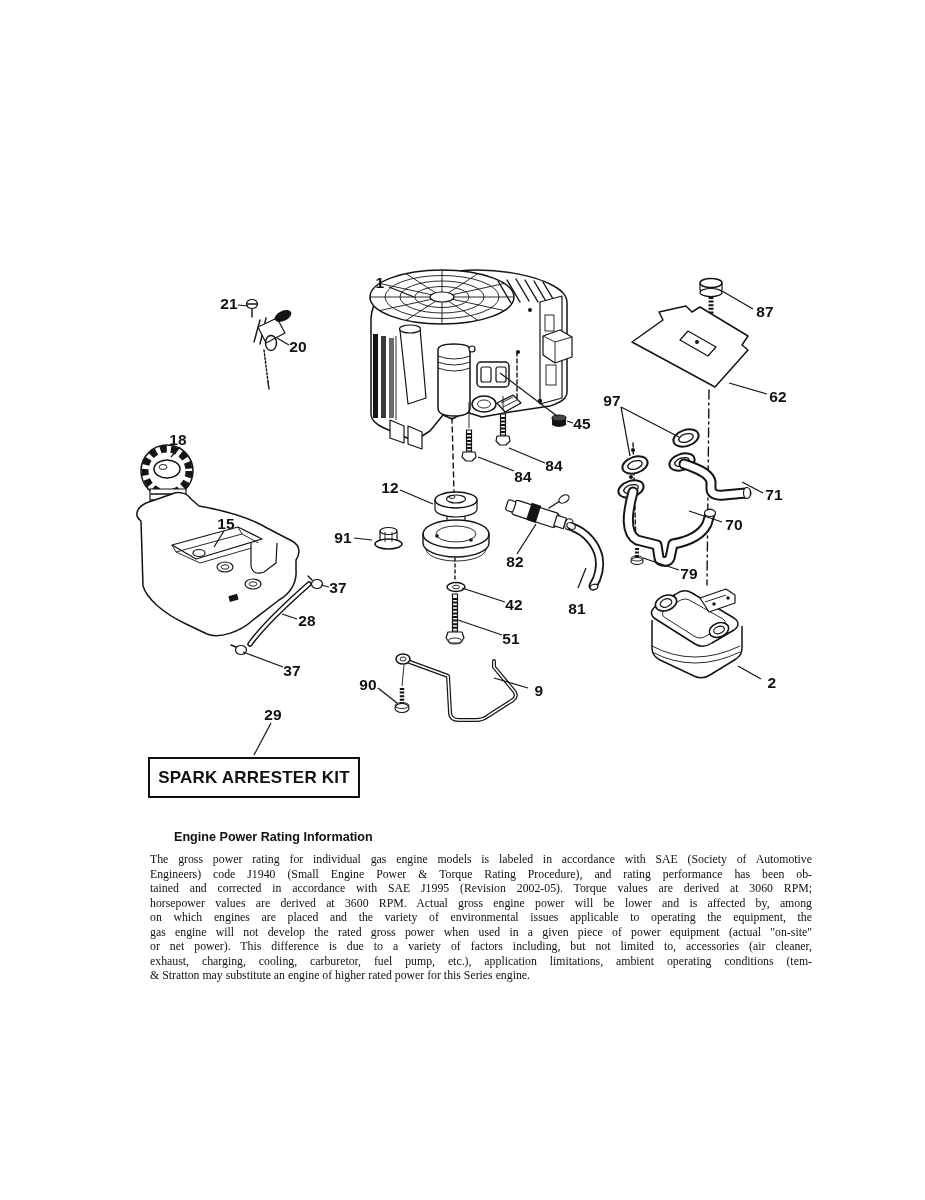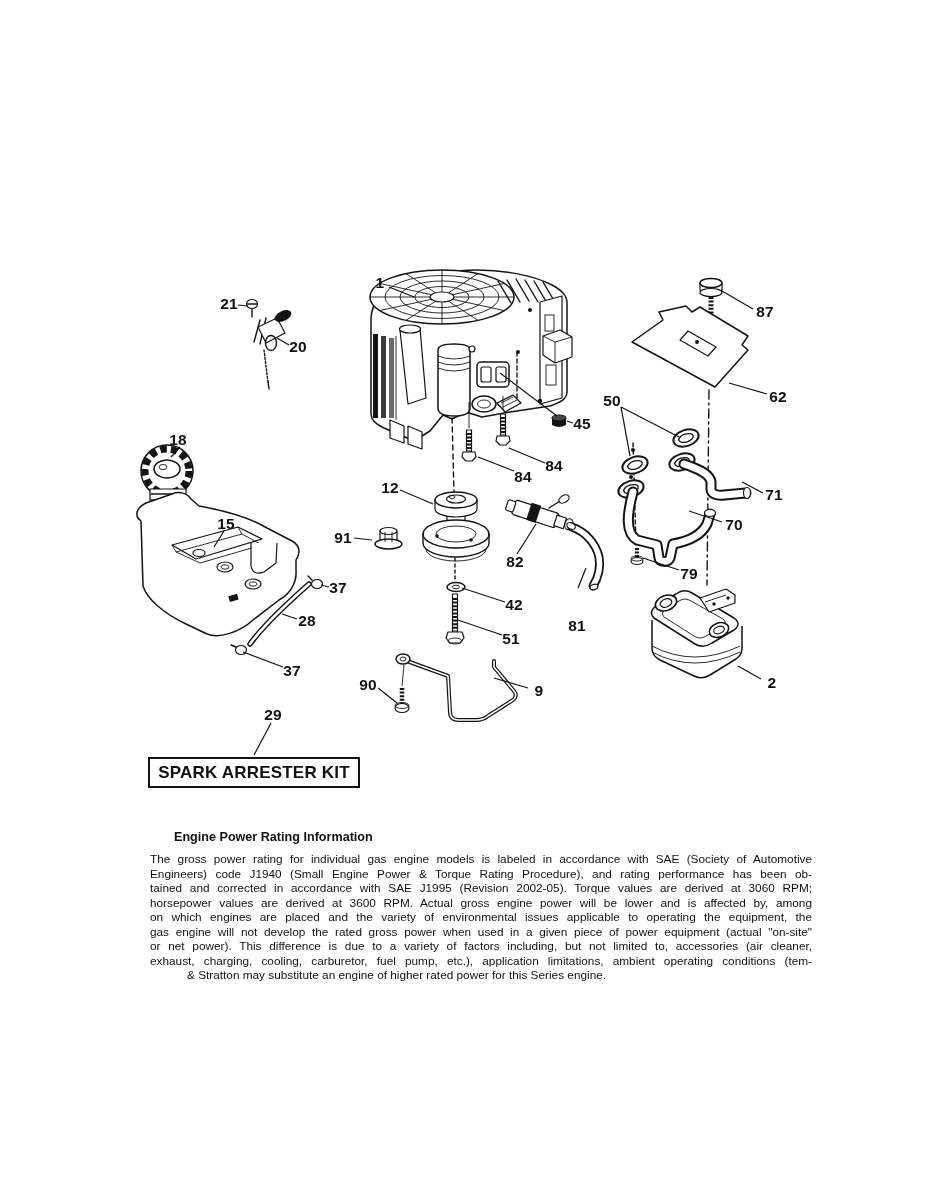--- a/index.html
+++ b/index.html
@@ -10,28 +10,28 @@
   .ln{stroke:#141414;stroke-width:1.4;fill:none;stroke-linecap:round;}
   .fw{fill:#fff;stroke:#141414;stroke-width:1.5;stroke-linejoin:round;}
   .fwn{fill:#fff;stroke:#141414;stroke-width:1.2;stroke-linejoin:round;}
   .thin{stroke:#141414;stroke-width:0.9;fill:none;}
   .leader{stroke:#141414;stroke-width:1.25;fill:none;}
   .dk{fill:#141414;}
   
   .co{position:absolute;transform:translate(-50%,-50%);font-weight:bold;font-size:15.5px;
       letter-spacing:.2px;white-space:nowrap;}
   
-  #sak-box{position:absolute;left:148px;top:757px;width:212px;height:31px;border:2.5px solid #101010;
+  #sak-box{position:absolute;left:148px;top:757px;width:212px;height:41px;border:2.5px solid #101010;
       display:flex;align-items:center;justify-content:center;font-weight:bold;font-size:17px;
       letter-spacing:.2px;box-sizing:border-box;background:#fff;}
   
   #info-heading{position:absolute;left:150px;top:830px;font-weight:bold;font-size:12.6px;padding-left:24px;}
   #info-para{position:absolute;left:150px;top:852px;width:662px;font-size:11.8px;line-height:14.55px;}
-  .tline{text-align:justify;text-align-last:justify;white-space:nowrap;}
-  .tline.last{text-align-last:left;margin-left:37px;}
+  .tline{text-align:justify;text-align-last:justify;white-space:nowrap;font-family:Liberation Serif, serif;}
+  .tline.last{text-align-last:left;}
 </style>
 </head>
 <body>
 
 <div id="page">
 
   <svg id="art" width="925" height="1200" viewBox="0 0 925 1200">
 
     <g>
       <path class="fw" d="M371,318 C372,300 385,290 402,285 C420,276 450,270 478,270 C505,270 535,276 552,285
@@ -340,28 +340,28 @@
   <div class="co" style="left:338px;top:588px">37</div>
   <div class="co" style="left:307px;top:621px">28</div>
   <div class="co" style="left:292px;top:671px">37</div>
   <div class="co" style="left:273px;top:715px">29</div>
   <div class="co" style="left:390px;top:488px">12</div>
   <div class="co" style="left:343px;top:538px">91</div>
   <div class="co" style="left:523px;top:477px">84</div>
   <div class="co" style="left:554px;top:466px">84</div>
   <div class="co" style="left:582px;top:424px">45</div>
   <div class="co" style="left:515px;top:562px">82</div>
-  <div class="co" style="left:577px;top:626px">81</div>
+  <div class="co" style="left:577px;top:609px">81</div>
   <div class="co" style="left:514px;top:605px">42</div>
   <div class="co" style="left:511px;top:639px">51</div>
   <div class="co" style="left:368px;top:685px">90</div>
   <div class="co" style="left:539px;top:691px">9</div>
   <div class="co" style="left:765px;top:312px">87</div>
   <div class="co" style="left:778px;top:397px">62</div>
-  <div class="co" style="left:612px;top:401px">50</div>
+  <div class="co" style="left:612px;top:401px">97</div>
   <div class="co" style="left:774px;top:495px">71</div>
   <div class="co" style="left:734px;top:525px">70</div>
   <div class="co" style="left:689px;top:574px">79</div>
   <div class="co" style="left:772px;top:683px">2</div>
 
   <div id="sak-box">
     <span>SPARK ARRESTER KIT</span>
   </div>
 
   <div id="info-heading">Engine Power Rating Information</div>

